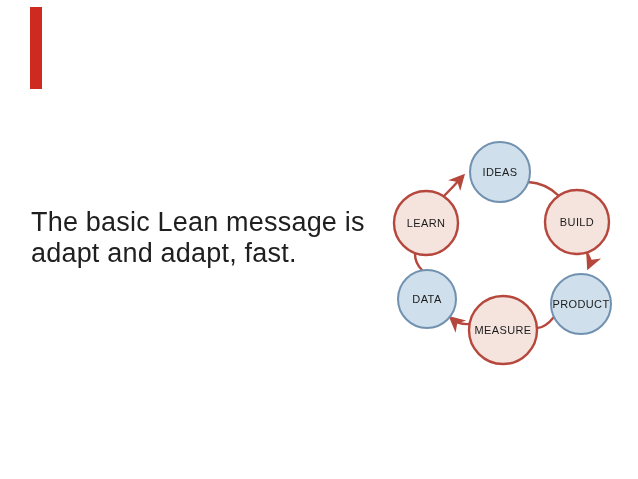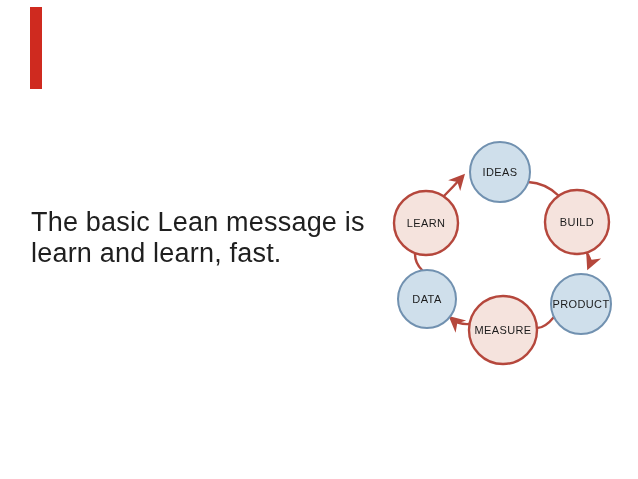--- a/index.html
+++ b/index.html
@@ -66,21 +66,21 @@
   }
 </style>
 </head>
 <body>
 
 <div class="slide">
 
   <div class="accent-bar"></div>
 
   <div class="headline">The basic Lean message is
-learn and learn, fast.</div>
+adapt and adapt, fast.</div>
 
   <svg class="diagram" viewBox="0 0 638 479" xmlns="http://www.w3.org/2000/svg">
     <defs>
       <marker id="arrowhead" viewBox="0 0 10 10" refX="7" refY="5" markerWidth="7.5" markerHeight="7.5" orient="auto">
         <path d="M0.5,0.5 L9.5,5 L0.5,9.5 L3.2,5 Z" fill="#b5473c"></path>
       </marker>
     </defs>
 
     <path class="arrow" d="M 528 182 Q 546 183 559 196"></path>
     <path class="arrow" d="M 586 252 Q 592 259 589 266" marker-end="url(#arrowhead)"></path>

